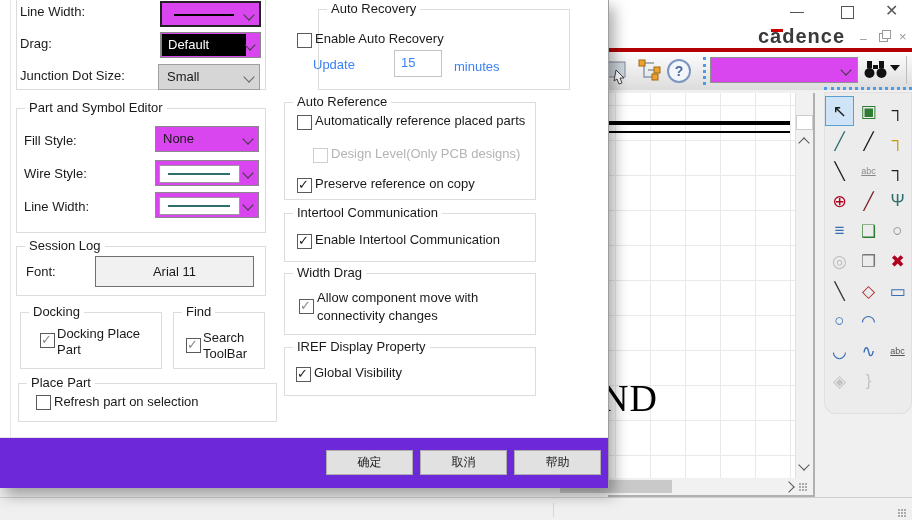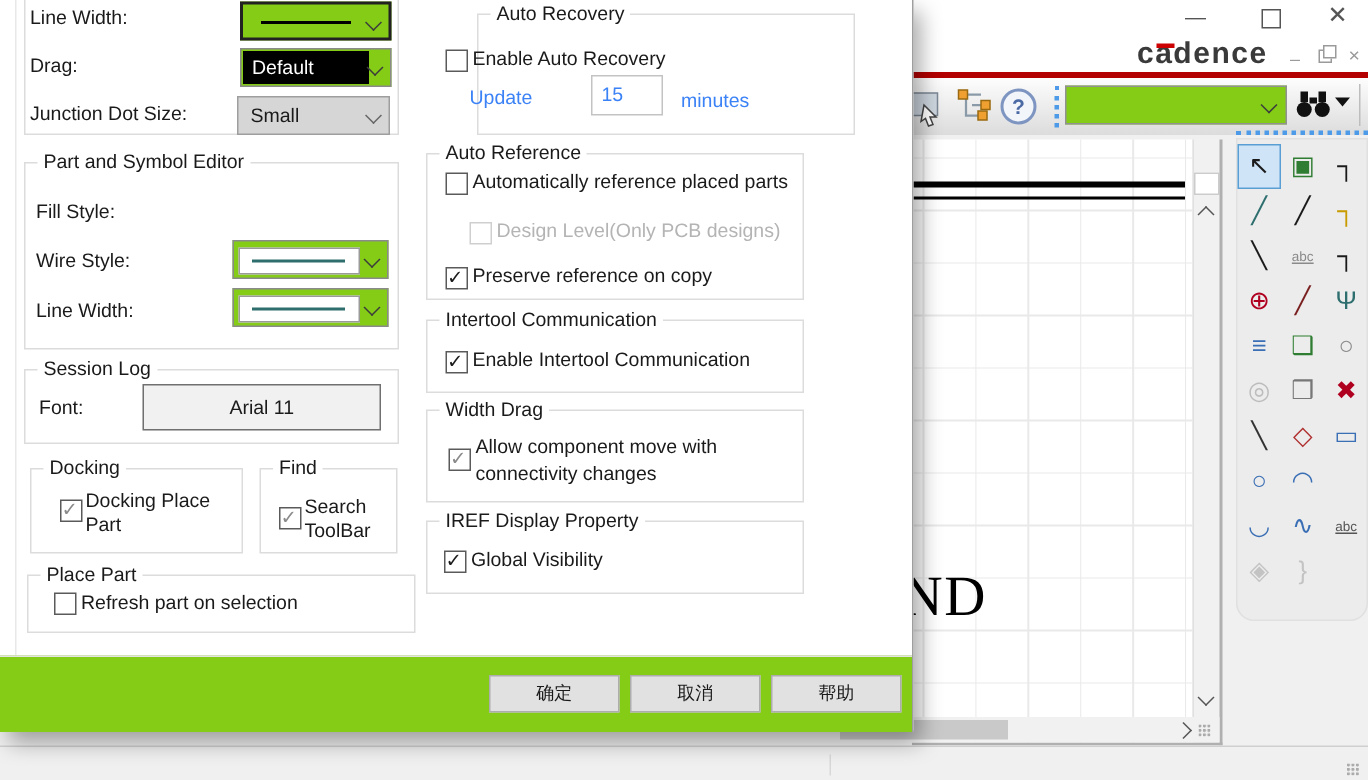--- a/index.html
+++ b/index.html
@@ -11,33 +11,33 @@
   .dis-gray{color:#b4b4b4;}
   
   .group{position:absolute;border:1px solid #dcdcdc;background:transparent;}
   .gtitle{position:absolute;top:-9px;left:8px;background:#fff;padding:0 4px;font-size:13px;white-space:nowrap;}
   
   .cb{position:absolute;width:13px;height:13px;border:1px solid #5a5a5a;background:#fff;}
   .cb.checked::after{content:"✓";position:absolute;left:0px;top:-2px;font-size:13px;font-weight:bold;color:#1a1a1a;}
   .cb.checked.graycheck::after{color:#8a8a8a;}
   .cb.dis{border-color:#cfcfcf;}
   
-  .combo{position:absolute;background:#84cc16;border:1px solid #8a8a8a;box-sizing:border-box;}
+  .combo{position:absolute;background:#d946ef;border:1px solid #8a8a8a;box-sizing:border-box;}
   .chev{position:absolute;width:7px;height:7px;border-right:1.5px solid #3c3c3c;border-bottom:1.5px solid #3c3c3c;transform:rotate(45deg);}
   .chev.up{transform:rotate(-135deg);}
   .chev.right{transform:rotate(-45deg);}
   .linesample{position:absolute;height:2px;}
   .innerbox{position:absolute;border:1px solid #9a9a9a;background:#fff;}
   .btn{position:absolute;width:87px;height:25px;background:#e1e1e1;border:1px solid #adadad;
        box-sizing:border-box;text-align:center;line-height:23px;font-size:12px;cursor:default;}
   
   #dialog{position:absolute;left:0;top:0;width:608px;height:487px;background:#fff;z-index:10;
           border-right:1px solid #9e9e9e;border-bottom:1px solid #9e9e9e;
           box-shadow:5px 7px 14px rgba(0,0,0,.35);}
-  #dialog-footer{position:absolute;left:0;top:437px;width:608px;height:50px;background:#84cc16;border-top:1px solid #e3e3e3;}
+  #dialog-footer{position:absolute;left:0;top:437px;width:608px;height:50px;background:#6d28d9;border-top:1px solid #e3e3e3;}
   
   #titlebar{position:absolute;left:0;top:0;width:912px;height:24px;background:#fff;}
   #logobar{position:absolute;left:0;top:24px;width:912px;height:24px;background:#fff;}
   #redline{position:absolute;left:0;top:48px;width:912px;height:4px;background:#b30000;}
   #toolbar{position:absolute;left:0;top:52px;width:912px;height:38px;
            background:linear-gradient(#fdfdfd,#dcdcdc);}
   #canvas{position:absolute;left:608px;top:93px;width:187px;height:404px;background:#fff;overflow:hidden;
      background-image:repeating-linear-gradient(to right,#e9e9e9 0 1px,transparent 1px 35px),
                       repeating-linear-gradient(to bottom,#e9e9e9 0 1px,transparent 1px 35px);
      background-position:7px 12px;}
@@ -249,20 +249,24 @@
   <span class="lbl" style="left:20px;top:68px;">Junction Dot Size:</span>
   <div class="combo" style="left:158px;top:64px;width:102px;height:26px;background:#d6d6d6;border-color:#9e9e9e;">
     <span class="abs" style="left:8px;top:4px;">Small</span>
     <span class="chev" style="right:6px;top:8px;border-color:#666;"></span>
   </div>
 
   <div class="group" style="left:16px;top:108px;width:248px;height:123px;">
     <span class="gtitle">Part and Symbol Editor</span>
   </div>
   <span class="lbl" style="left:24px;top:133px;">Fill Style:</span>
+  <div class="combo" style="left:155px;top:126px;width:104px;height:26px;">
+    <span class="abs" style="left:7px;top:4px;">None</span>
+    <span class="chev" style="right:6px;top:8px;"></span>
+  </div>
   <span class="lbl" style="left:24px;top:166px;">Wire Style:</span>
   <div class="combo" style="left:155px;top:160px;width:104px;height:26px;">
     <div class="innerbox" style="left:3px;top:4px;width:79px;height:16px;">
       <div class="linesample" style="left:8px;top:7px;width:62px;background:#2e6e6e;"></div>
     </div>
     <span class="chev" style="right:6px;top:8px;"></span>
   </div>
   <span class="lbl" style="left:24px;top:199px;">Line Width:</span>
   <div class="combo" style="left:155px;top:192px;width:104px;height:26px;">
     <div class="innerbox" style="left:3px;top:4px;width:79px;height:16px;">

